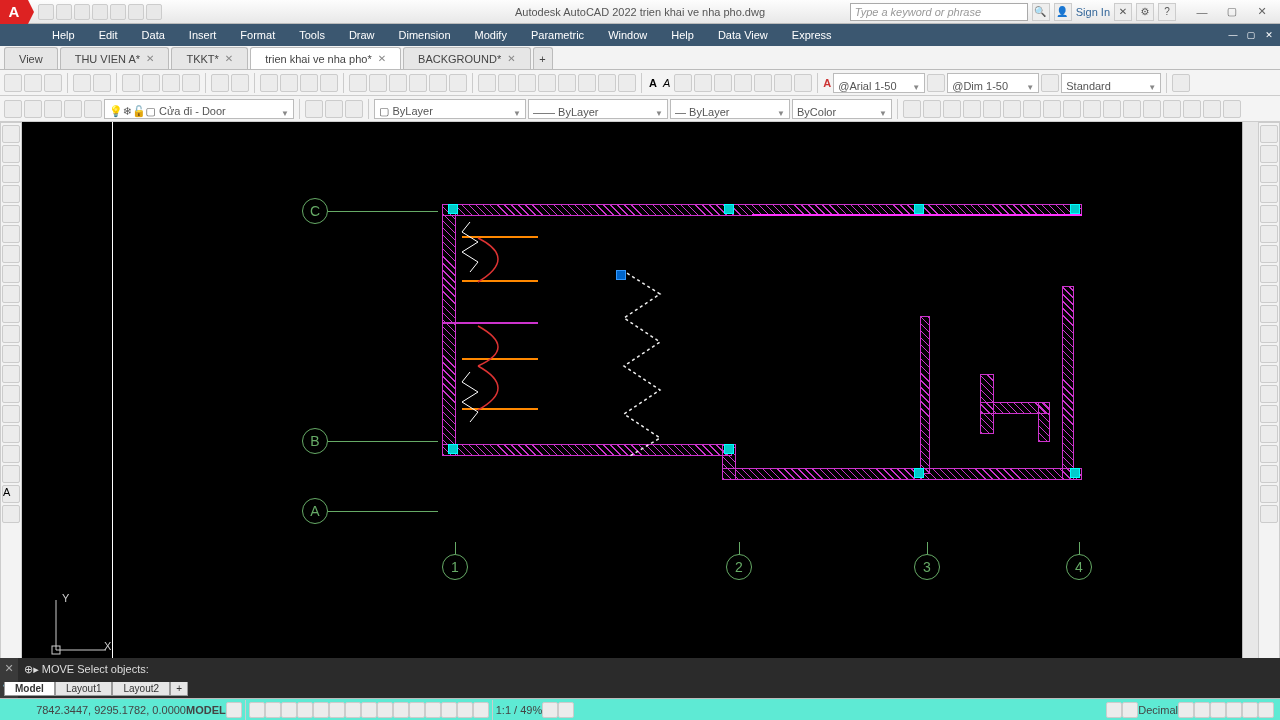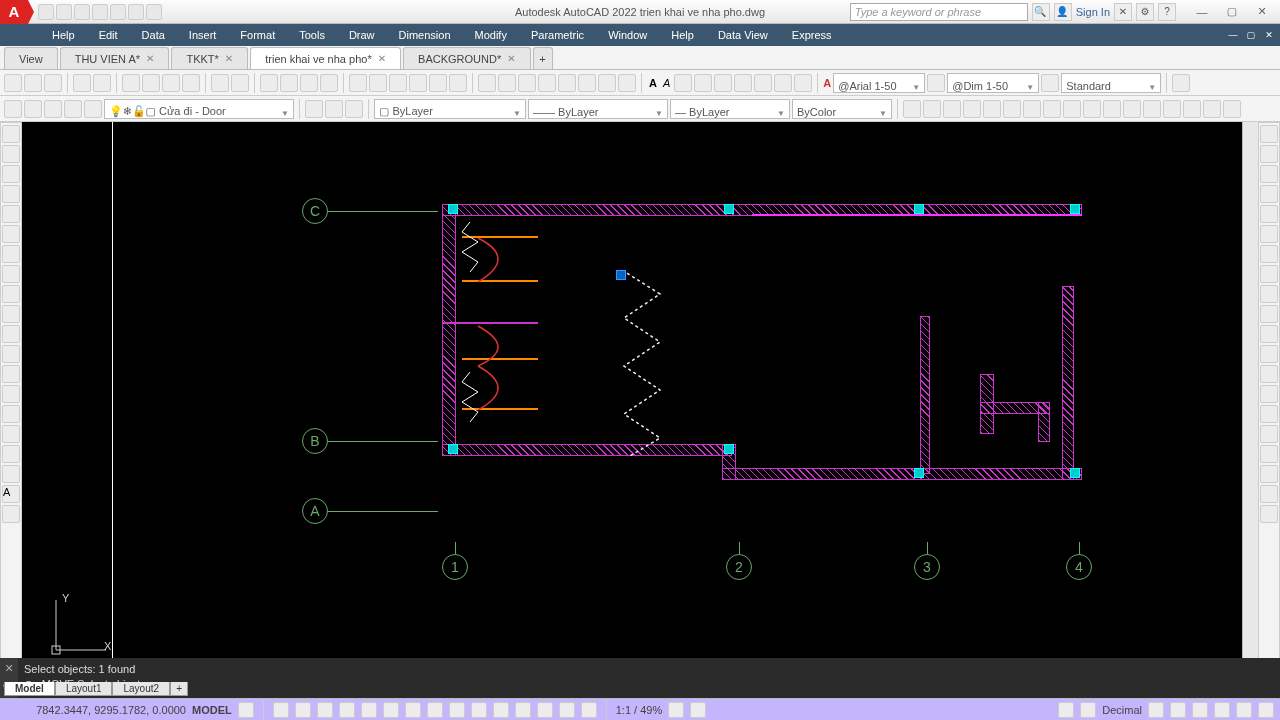--- a/index.html
+++ b/index.html
@@ -31,21 +31,21 @@
 .workspace{position:absolute;top:122px;left:0;right:0;bottom:44px;display:flex}
 .ltool,.rtool{width:22px;background:#f3f3f3;border:1px solid #ccc;display:flex;flex-direction:column;align-items:center;padding-top:2px;gap:2px}
 .ltool .ic,.rtool .ic{width:18px;height:18px}
 .canvas{flex:1;background:#000;position:relative;overflow:hidden}
 .scroll-v{width:16px;background:#e8e8e8;border-left:1px solid #bbb}
 .cmdarea{position:absolute;bottom:22px;left:0;right:0;height:40px;background:#2b2b2b;display:flex}
 .cmdside{width:18px;background:#3a3a3a;display:flex;flex-direction:column;align-items:center;justify-content:space-around;color:#aaa;font-size:9px}
 .cmdtext{flex:1;color:#ddd;font-family:Consolas,monospace;font-size:11px;padding:4px 6px;line-height:15px}
 .ltab{padding:1px 10px;background:#e6e6e6;border:1px solid #999;border-top:none;font-size:10px;color:#333}
 .ltab.active{background:#fff;font-weight:bold}
-.statusbar{position:absolute;bottom:0;left:0;right:0;height:22px;background:#c4b5fd;border-top:1px solid #bbb;display:flex;align-items:center;padding:0 6px;gap:6px;color:#444}
+.statusbar{position:absolute;bottom:0;left:0;right:0;height:22px;background:#5eead4;border-top:1px solid #bbb;display:flex;align-items:center;padding:0 6px;gap:0;color:#444}
 .statusbar .ic{width:16px;height:16px}
 .statusbar .sp{flex:1}
 
 .grid-label{position:absolute;color:#6a6;font-size:14px;width:26px;height:26px;border:1px solid #6a6;border-radius:50%;display:flex;align-items:center;justify-content:center}
 .grip{position:absolute;width:10px;height:10px;background:#0cc;border:1px solid #0ff}
 .hatch{background:repeating-linear-gradient(45deg,#c3c 0,#c3c 1px,transparent 1px,transparent 5px);border:1px solid #c3c}
 .ucs{position:absolute;left:22px;bottom:14px;color:#ccc;font-size:11px}
 </style>
 </head>
 <body>
@@ -367,21 +367,20 @@
     <div class="ic"></div>
   </div>
 </div>
 
 <div class="cmdarea">
   <div class="cmdside">
       <span>✕</span>
       <span>🔧</span>
     </div>
   <div class="cmdtext">
-    <div>Select objects: 1 found</div>
     <div><span>⊕</span>▸ <span>MOVE Select objects:</span></div>
   </div>
 </div>
 
 <div style="position:absolute;left:4px;bottom:24px;display:flex;z-index:10">
   <div class="ltab active">Model</div>
   <div class="ltab">Layout1</div>
   <div class="ltab">Layout2</div>
   <div class="ltab" style="width:18px;text-align:center;padding:1px 0">+</div>
 </div>

